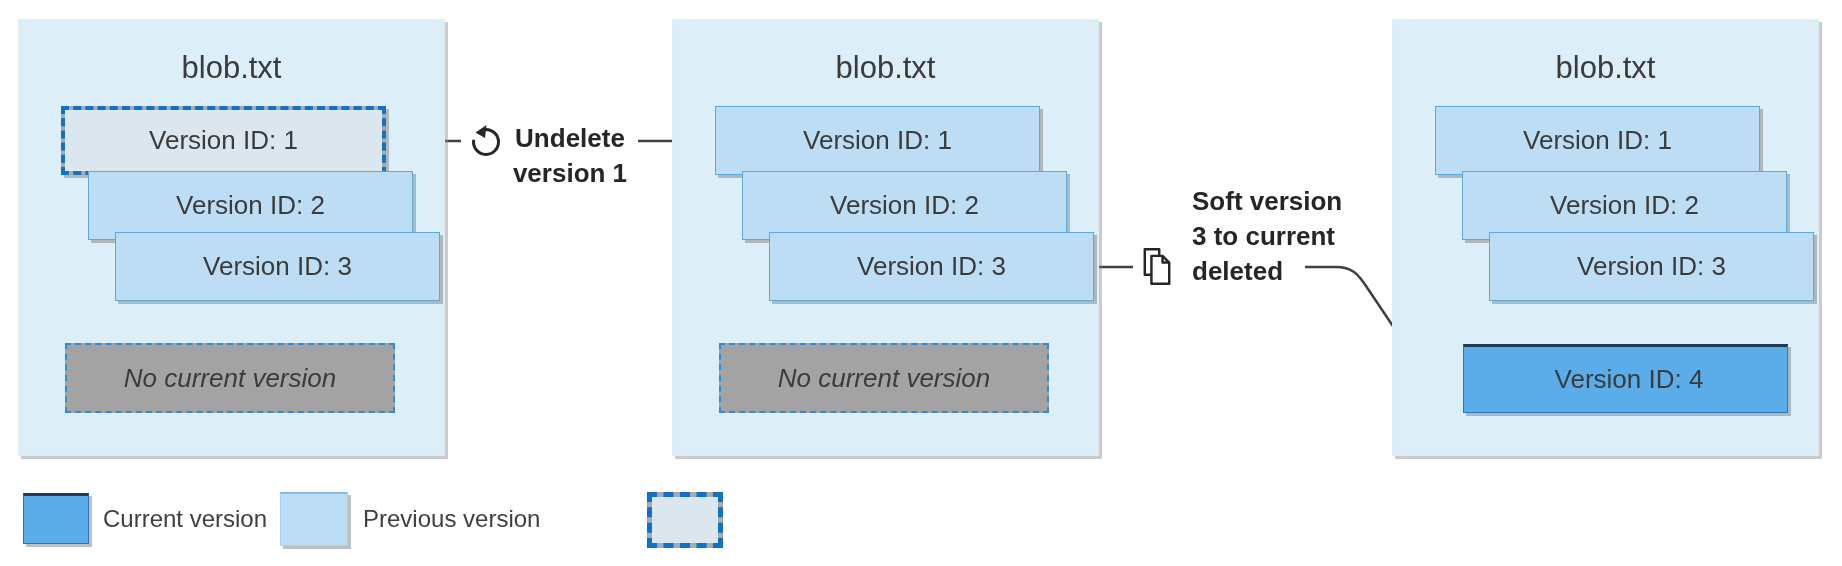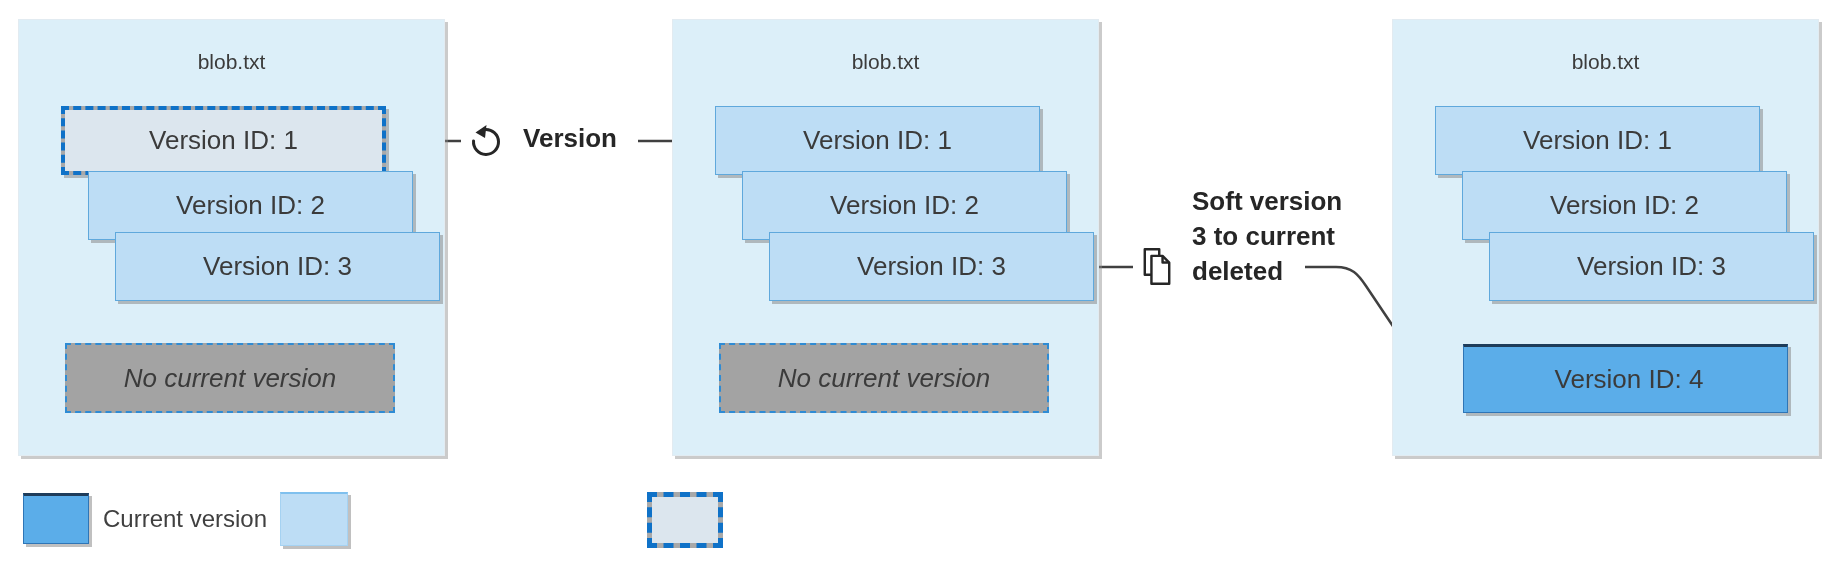--- a/index.html
+++ b/index.html
@@ -20,21 +20,21 @@
     background: var(--color-panel_bg, #DCEFF9);
     border: 1px solid #E2EBF1;
     box-shadow: 3px 3px 0 rgba(140,140,140,0.45);
     box-sizing: border-box;
   }
   .panel-title {
     position: absolute;
     top: 30px; left: 0;
     width: 100%;
     text-align: center;
-    font-size: 21px;
+    font-size: 31px;
     color: var(--color-text, #3B3B3B);
   }
   .vbox {
     position: absolute;
     width: 325px;
     height: 69px;
     display: flex;
     align-items: center;
     justify-content: center;
     font-size: 26px;
@@ -208,38 +208,40 @@
     </div>
   </div>
 
   <div class="icon-abs icon-undo">
     <svg width="40" height="44" viewBox="0 0 40 44" xmlns="http://www.w3.org/2000/svg">
       <path d="M 20.9 12.5 A 12.5 12.5 0 1 1 9.55 23.9" fill="none" stroke="#262626" stroke-width="3" stroke-linecap="round"></path>
       <polygon points="11.5,15.5 22.5,8 21,21" fill="#262626"></polygon>
     </svg>
   </div>
   <div class="annot annot-undelete">
-    <div>Version</div>
+    <div>Undelete</div>
+    <div>version 1</div>
   </div>
 
   <div class="icon-abs icon-copy">
     <svg width="34" height="40" viewBox="0 0 30 36" xmlns="http://www.w3.org/2000/svg">
       <path d="M 4 2 H 17 V 25 H 4 Z" fill="none" stroke="#262626" stroke-width="2.2" stroke-linejoin="round"></path>
       <path d="M 10 8 H 20 L 26 14 V 33 H 10 Z" fill="#ffffff" stroke="#262626" stroke-width="2.2" stroke-linejoin="round"></path>
       <path d="M 20 8 V 14 H 26" fill="none" stroke="#262626" stroke-width="2.2" stroke-linejoin="round"></path>
     </svg>
   </div>
   <div class="annot annot-copy">
     <div>Soft version</div>
     <div>3 to current</div>
     <div>deleted</div>
   </div>
 
   <div class="lg-swatch lg-current"></div>
   <div class="lg-label lg-label-1">Current version</div>
 
   <div class="lg-swatch lg-previous"></div>
+  <div class="lg-label lg-label-2">Previous version</div>
 
   <div class="lg-swatch lg-soft">
     <div class="soft-inner"></div>
   </div>
 
 </div>
 
 </body></html>

